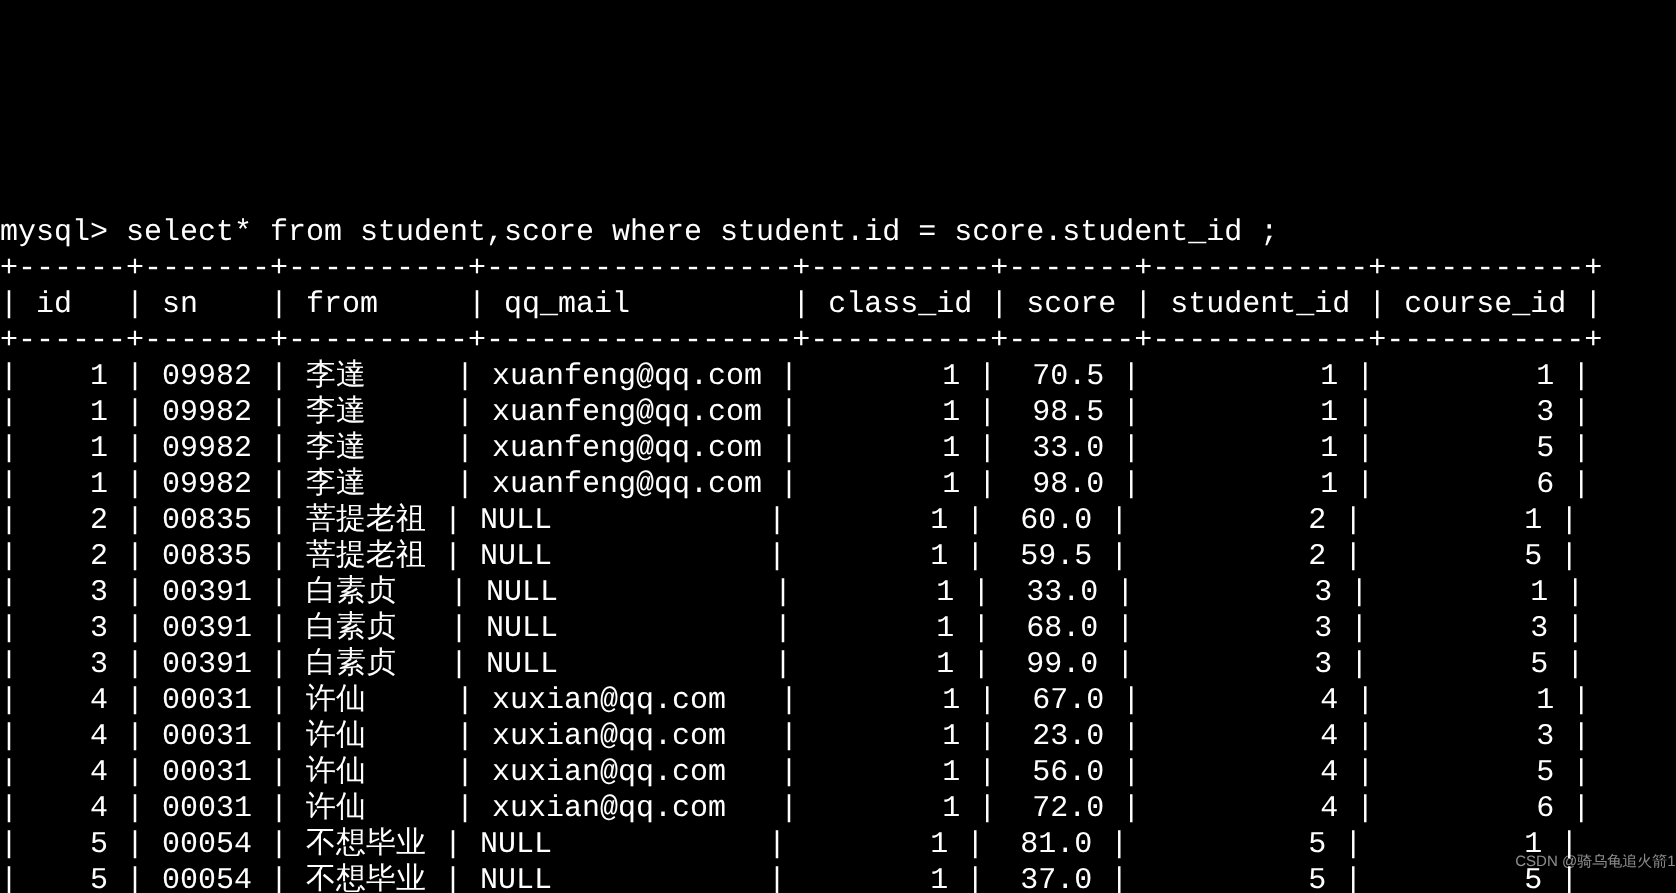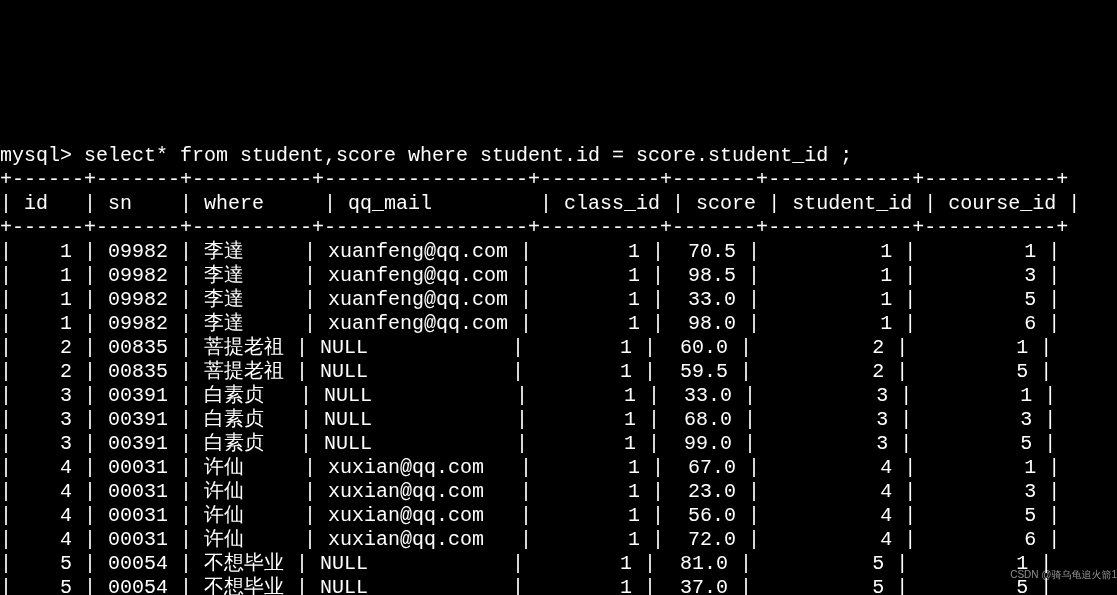--- a/index.html
+++ b/index.html
@@ -29,21 +29,21 @@
   }
 </style>
 </head>
 <body>
 
 
 
 <div class="terminal">
 <span>mysql&gt; select* from student,score where student.id = score.student_id ;</span>
 <span>+------+-------+----------+-----------------+----------+-------+------------+-----------+</span>
-<span>| id   | sn    | where     | qq_mail         | class_id | score | student_id | course_id |</span>
+<span>| id   | sn    | from     | qq_mail         | class_id | score | student_id | course_id |</span>
 <span>+------+-------+----------+-----------------+----------+-------+------------+-----------+</span>
 <span id="rows-container">|    1 | 09982 | 李達     | xuanfeng@qq.com |        1 |  70.5 |          1 |         1 |
 |    1 | 09982 | 李達     | xuanfeng@qq.com |        1 |  98.5 |          1 |         3 |
 |    1 | 09982 | 李達     | xuanfeng@qq.com |        1 |  33.0 |          1 |         5 |
 |    1 | 09982 | 李達     | xuanfeng@qq.com |        1 |  98.0 |          1 |         6 |
 |    2 | 00835 | 菩提老祖 | NULL            |        1 |  60.0 |          2 |         1 |
 |    2 | 00835 | 菩提老祖 | NULL            |        1 |  59.5 |          2 |         5 |
 |    3 | 00391 | 白素贞   | NULL            |        1 |  33.0 |          3 |         1 |
 |    3 | 00391 | 白素贞   | NULL            |        1 |  68.0 |          3 |         3 |
 |    3 | 00391 | 白素贞   | NULL            |        1 |  99.0 |          3 |         5 |

